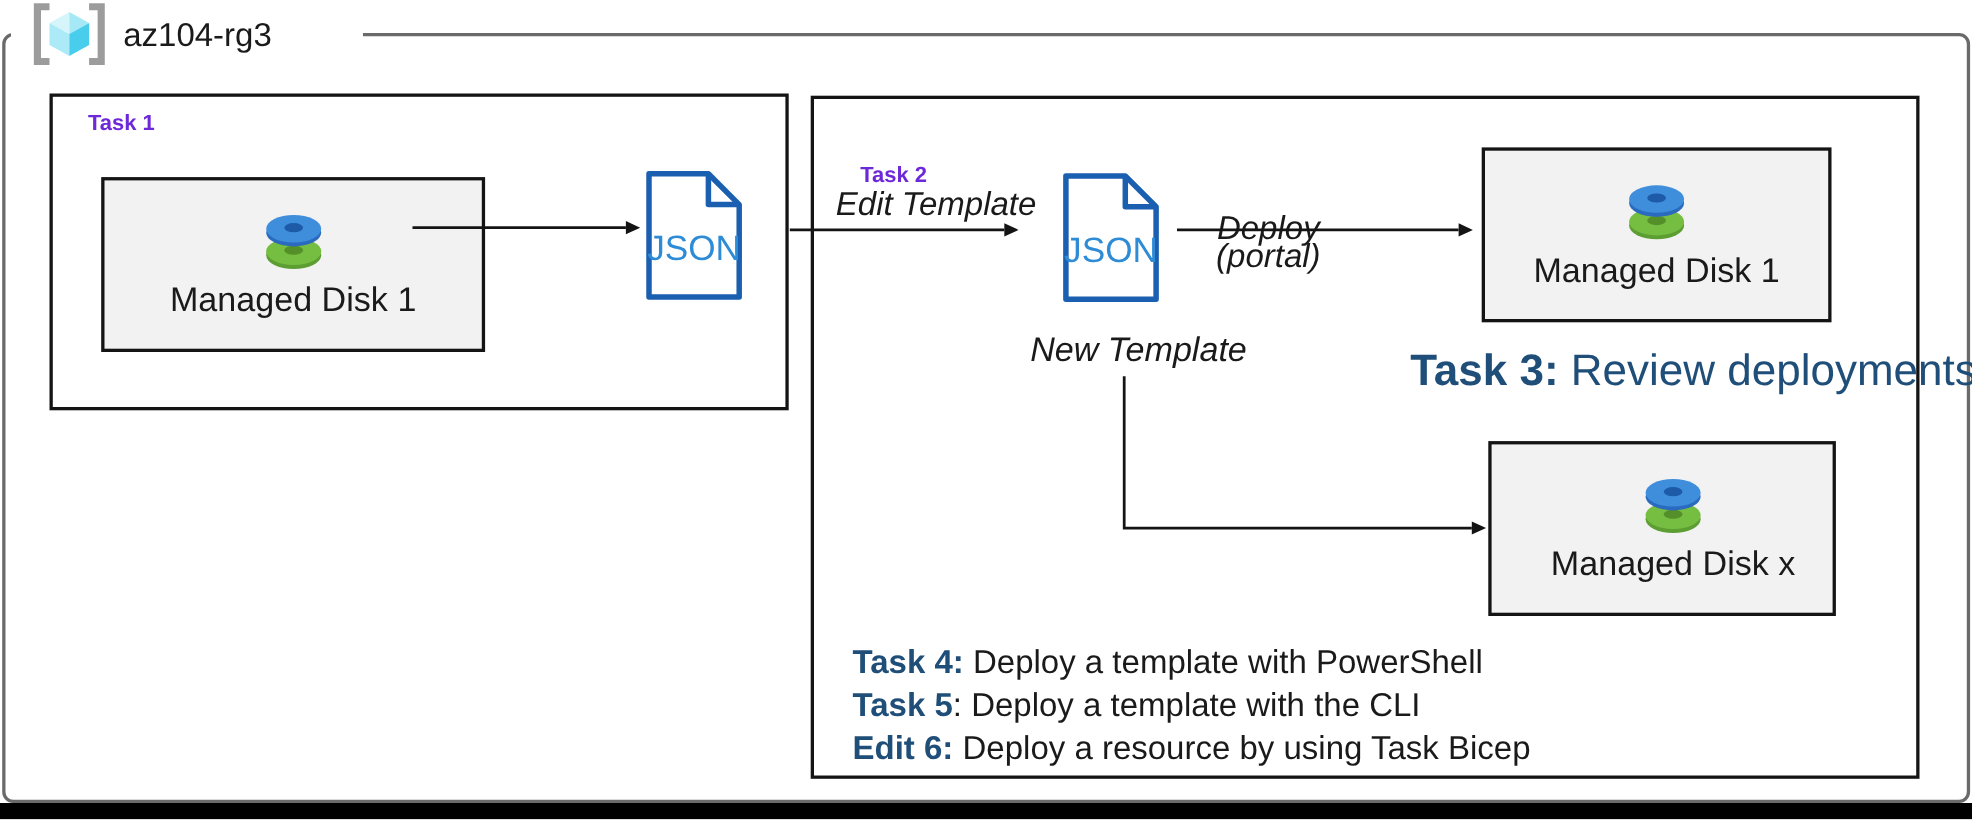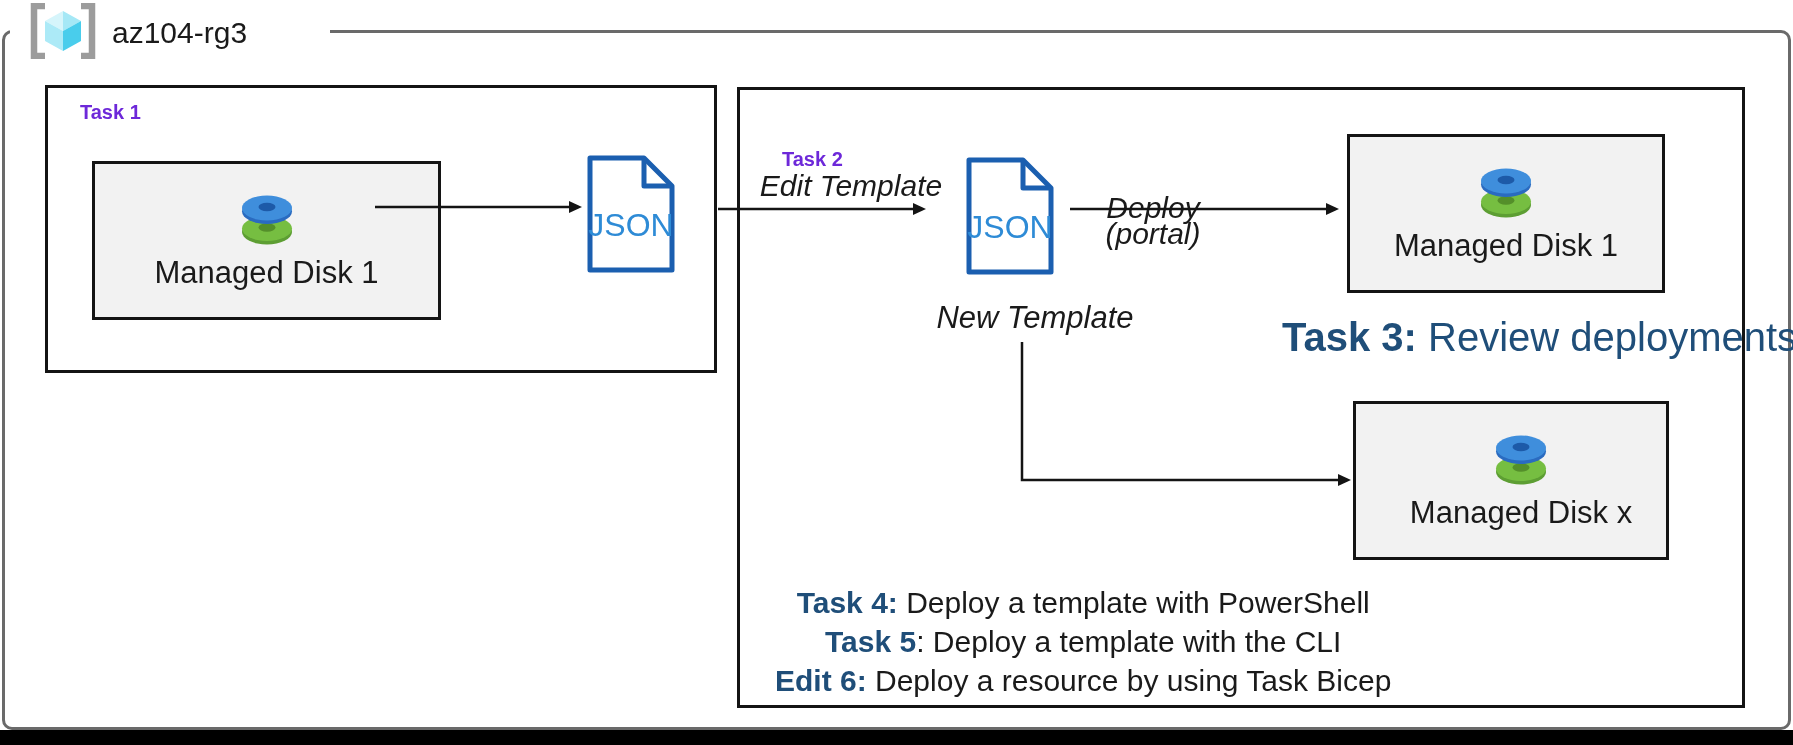--- a/index.html
+++ b/index.html
@@ -46,21 +46,21 @@
   .lbl{font-size:30px;color:#1a1a1a;white-space:nowrap;}
   .lbl-c{text-align:center;font-style:italic;}
   #template-label{left:531px;top:289px;width:200px;font-size:31px;}
   #edit-template-label{left:743px;top:169px;width:216px;}
   #new-template-label{left:903px;top:300px;width:208px;font-size:31px;margin-left:28px;}
   #deploy-label{left:1078px;top:191px;width:150px;}
   #portal-label{left:1078px;top:217px;width:150px;}
   #task3-line{left:1282px;top:315px;font-size:40px;color:#1f4e79;white-space:nowrap;}
   #task3-line .bold{font-weight:bold;}
   
-  #task-list{left:775px;top:583px;font-size:30px;line-height:39px;white-space:nowrap;text-align:center;}
+  #task-list{left:775px;top:583px;font-size:30px;line-height:39px;white-space:nowrap;}
   #task-list .prefix{font-weight:bold;color:#1f4e79;}
   
   #overlay{left:0;top:0;width:1793px;height:745px;pointer-events:none;z-index:6;}
   
   #bottom-bar{left:0;top:730px;width:1793px;height:15px;background:#000000;}
   svg{display:block;}
 </style>
 </head>
 <body>
 

